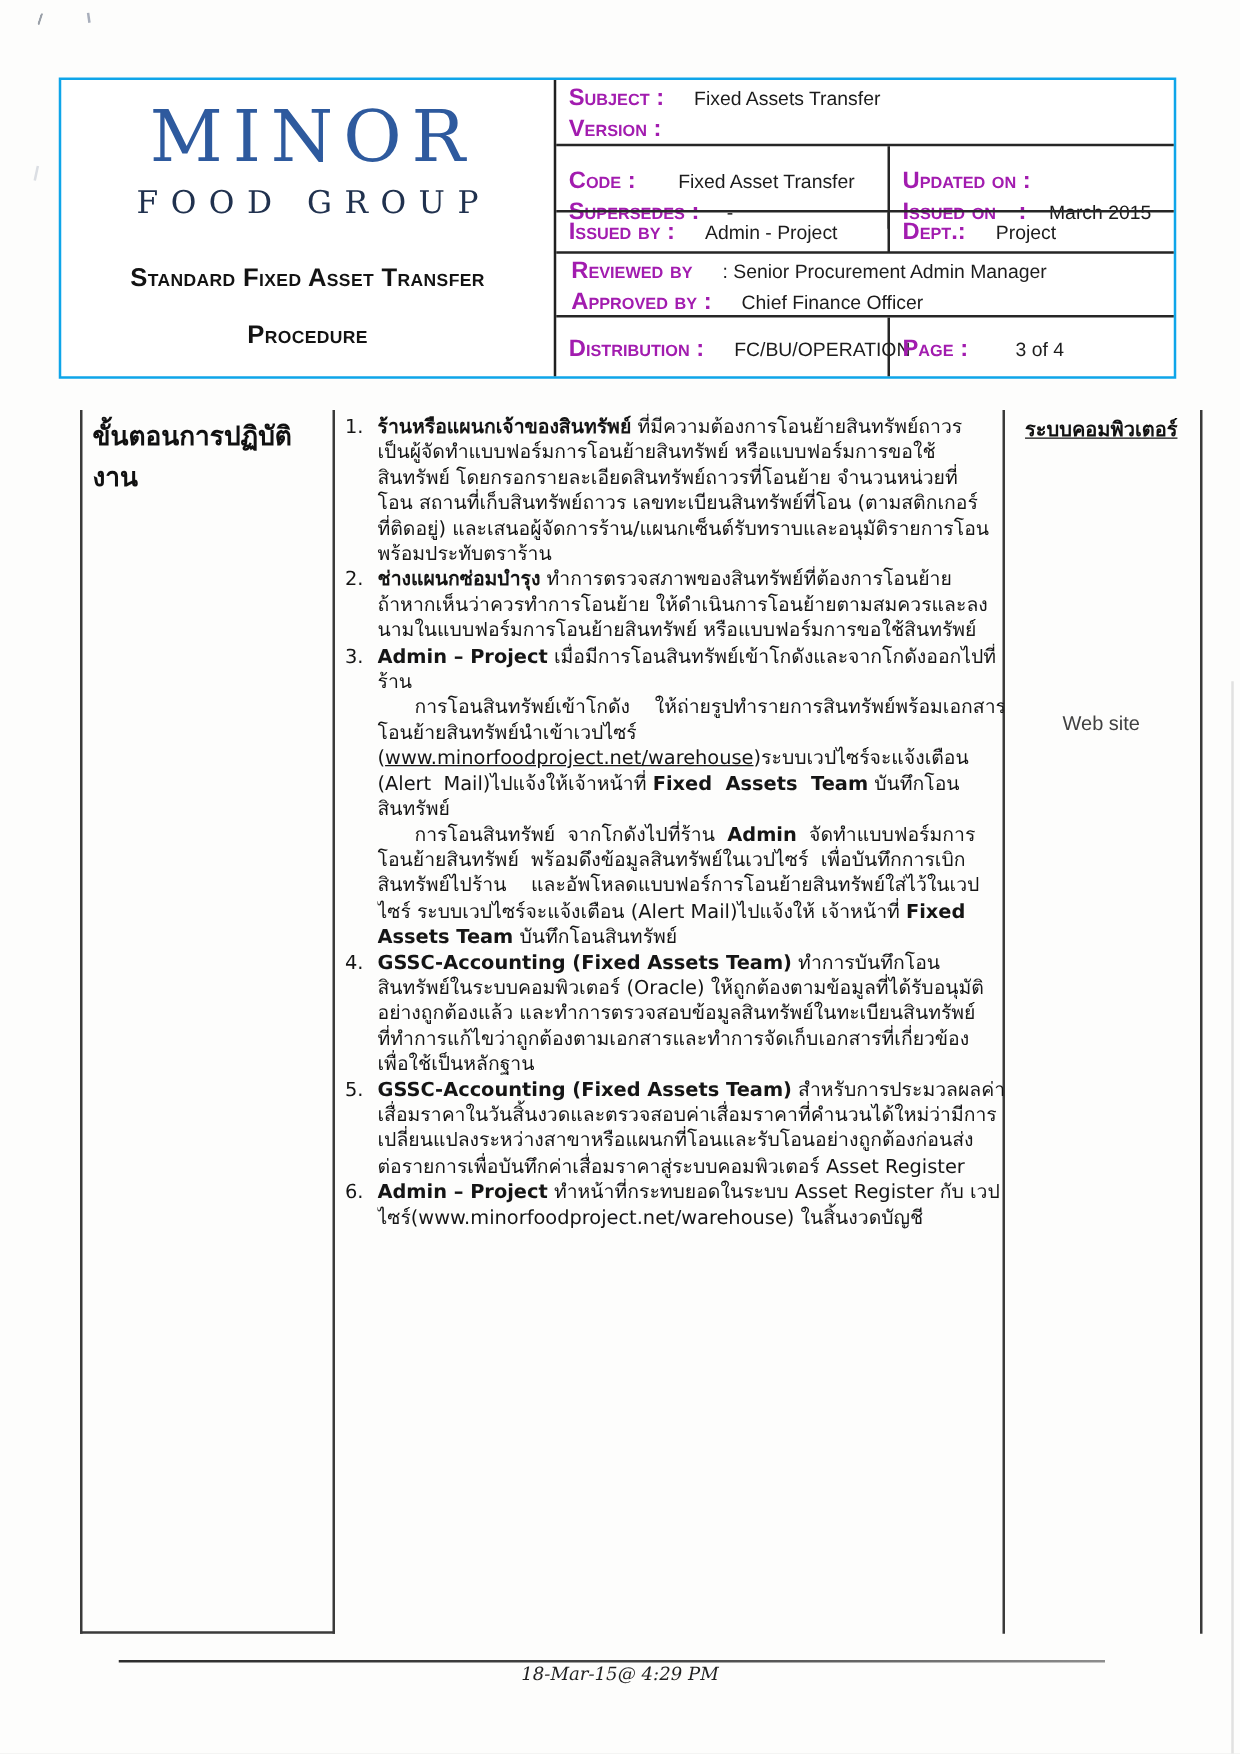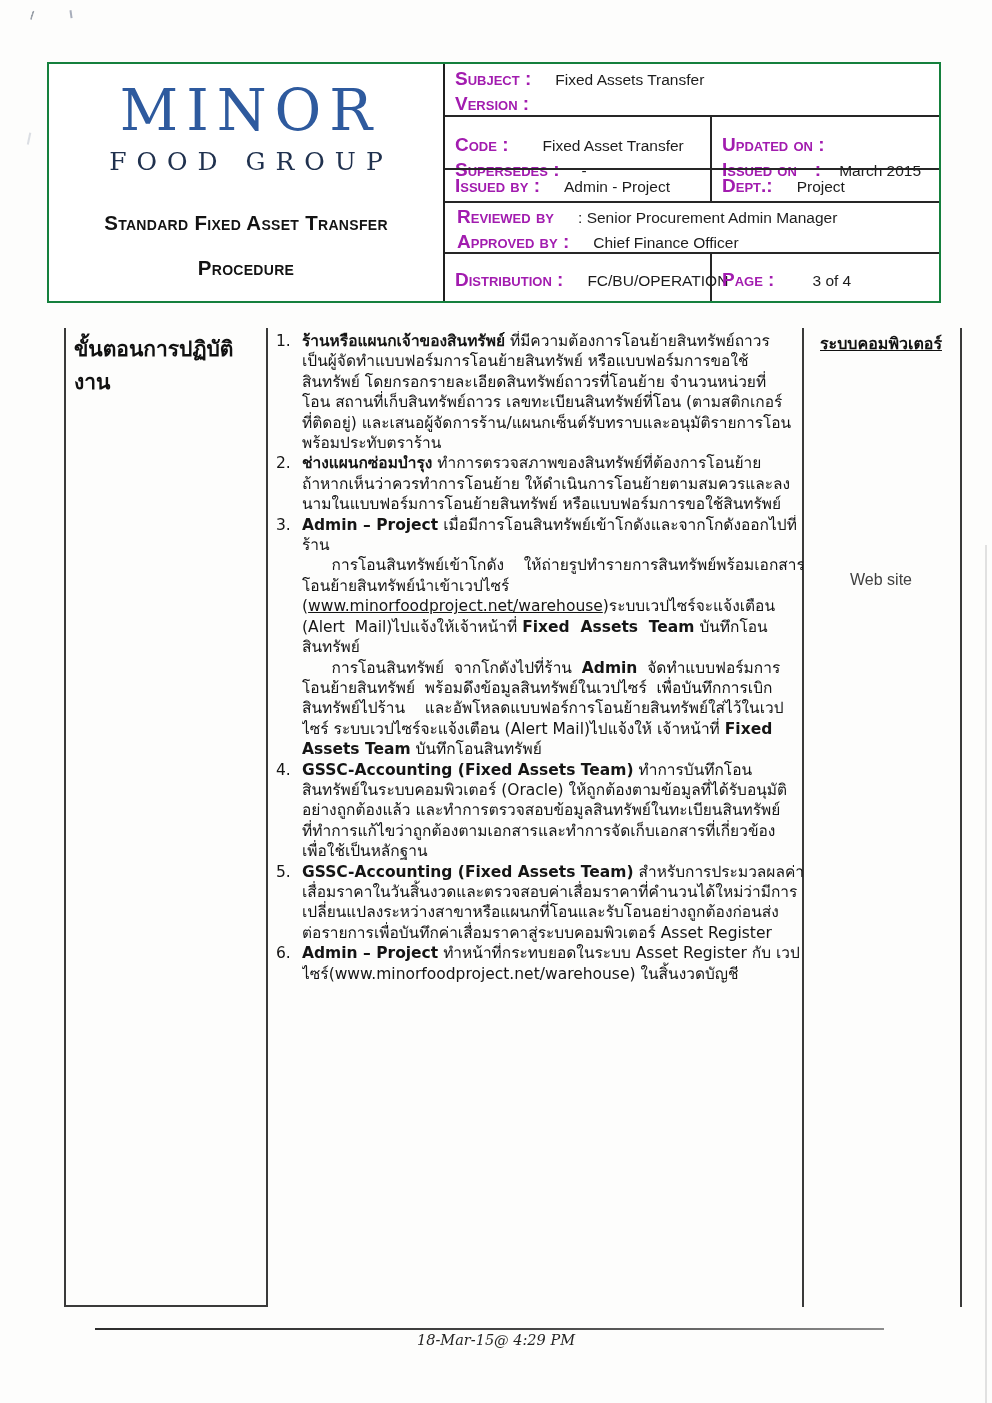--- a/index.html
+++ b/index.html
@@ -12,21 +12,21 @@
   
   .artifact { position:absolute; }
   .a1 { left:31px; top:11px; width:5px; height:10px; border-left:2px solid #9aa0a8; transform:rotate(18deg); border-radius:2px; }
   .a2 { left:70px; top:10px; width:3px; height:8px;  border-left:2px solid #a8aebb; transform:rotate(-8deg); }
   .a3 { left:28px; top:133px; width:4px; height:12px; border-left:2px solid #ccd0d8; transform:rotate(12deg); opacity:.7; }
   .edge-streak { position:absolute; left:985px; top:545px; width:2px; height:858px; background:#cfcfcf; opacity:.6; }
 
   
   .hdr {
     position:absolute; left:47px; top:62px; width:894px; height:241px;
-    border:2px solid #15803d; box-sizing:border-box; background:#fff;
+    border:2px solid #0ea5e9; box-sizing:border-box; background:#fff;
   }
   .hdr-left { position:absolute; left:0; top:0; width:394px; height:100%; }
   .logo { position:absolute; top:18px; left:0; right:0; text-align:center; }
   .logo1 { font-family:"DejaVu Serif", serif; font-weight:400; font-size:57px; line-height:1; color:#2e5a9e; letter-spacing:8px; margin-right:-8px; }
   .logo2 { font-family:"DejaVu Serif", serif; font-weight:400; font-size:25px; color:#20314e; letter-spacing:10px; margin-right:-10px; margin-top:8px; }
   .doc-title { position:absolute; top:147px; left:0; right:0; text-align:center;
     font-variant:small-caps; font-weight:700; font-size:20.5px; letter-spacing:.3px; color:#131313; }
   .doc-title .t2 { margin-top:21px; }
 
   .hdr-right { position:absolute; left:394px; top:0; right:0; height:100%;

